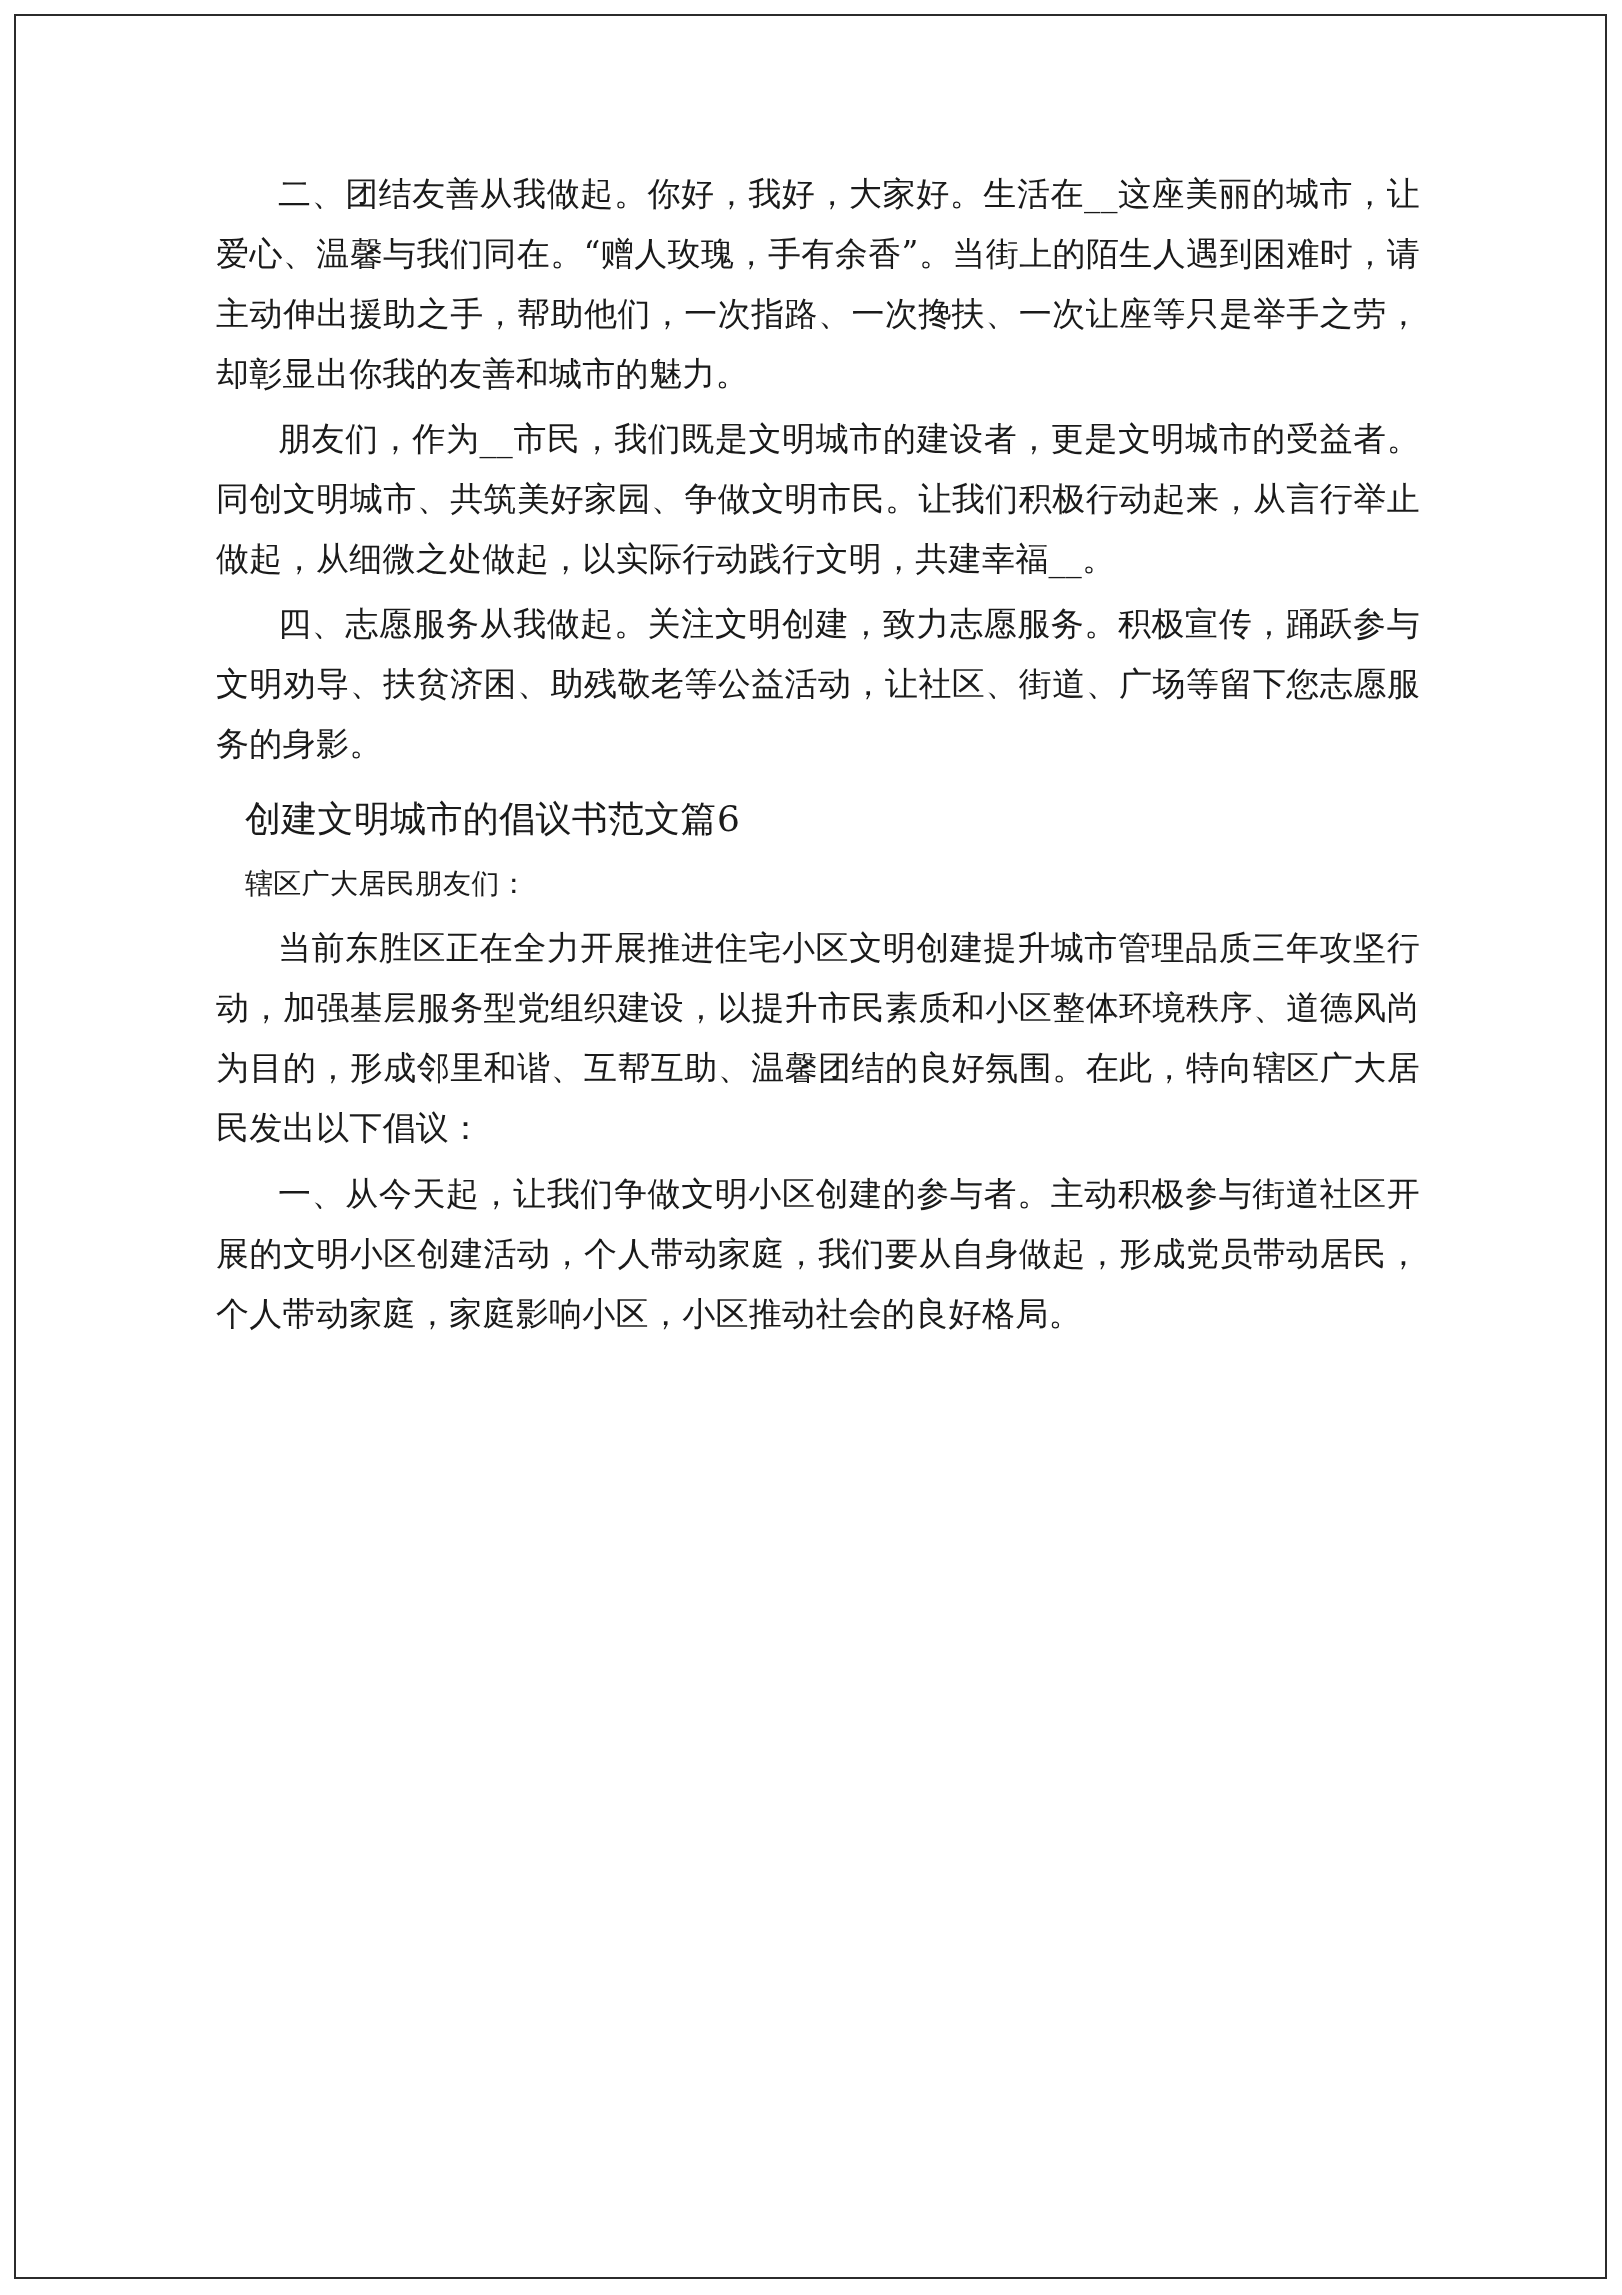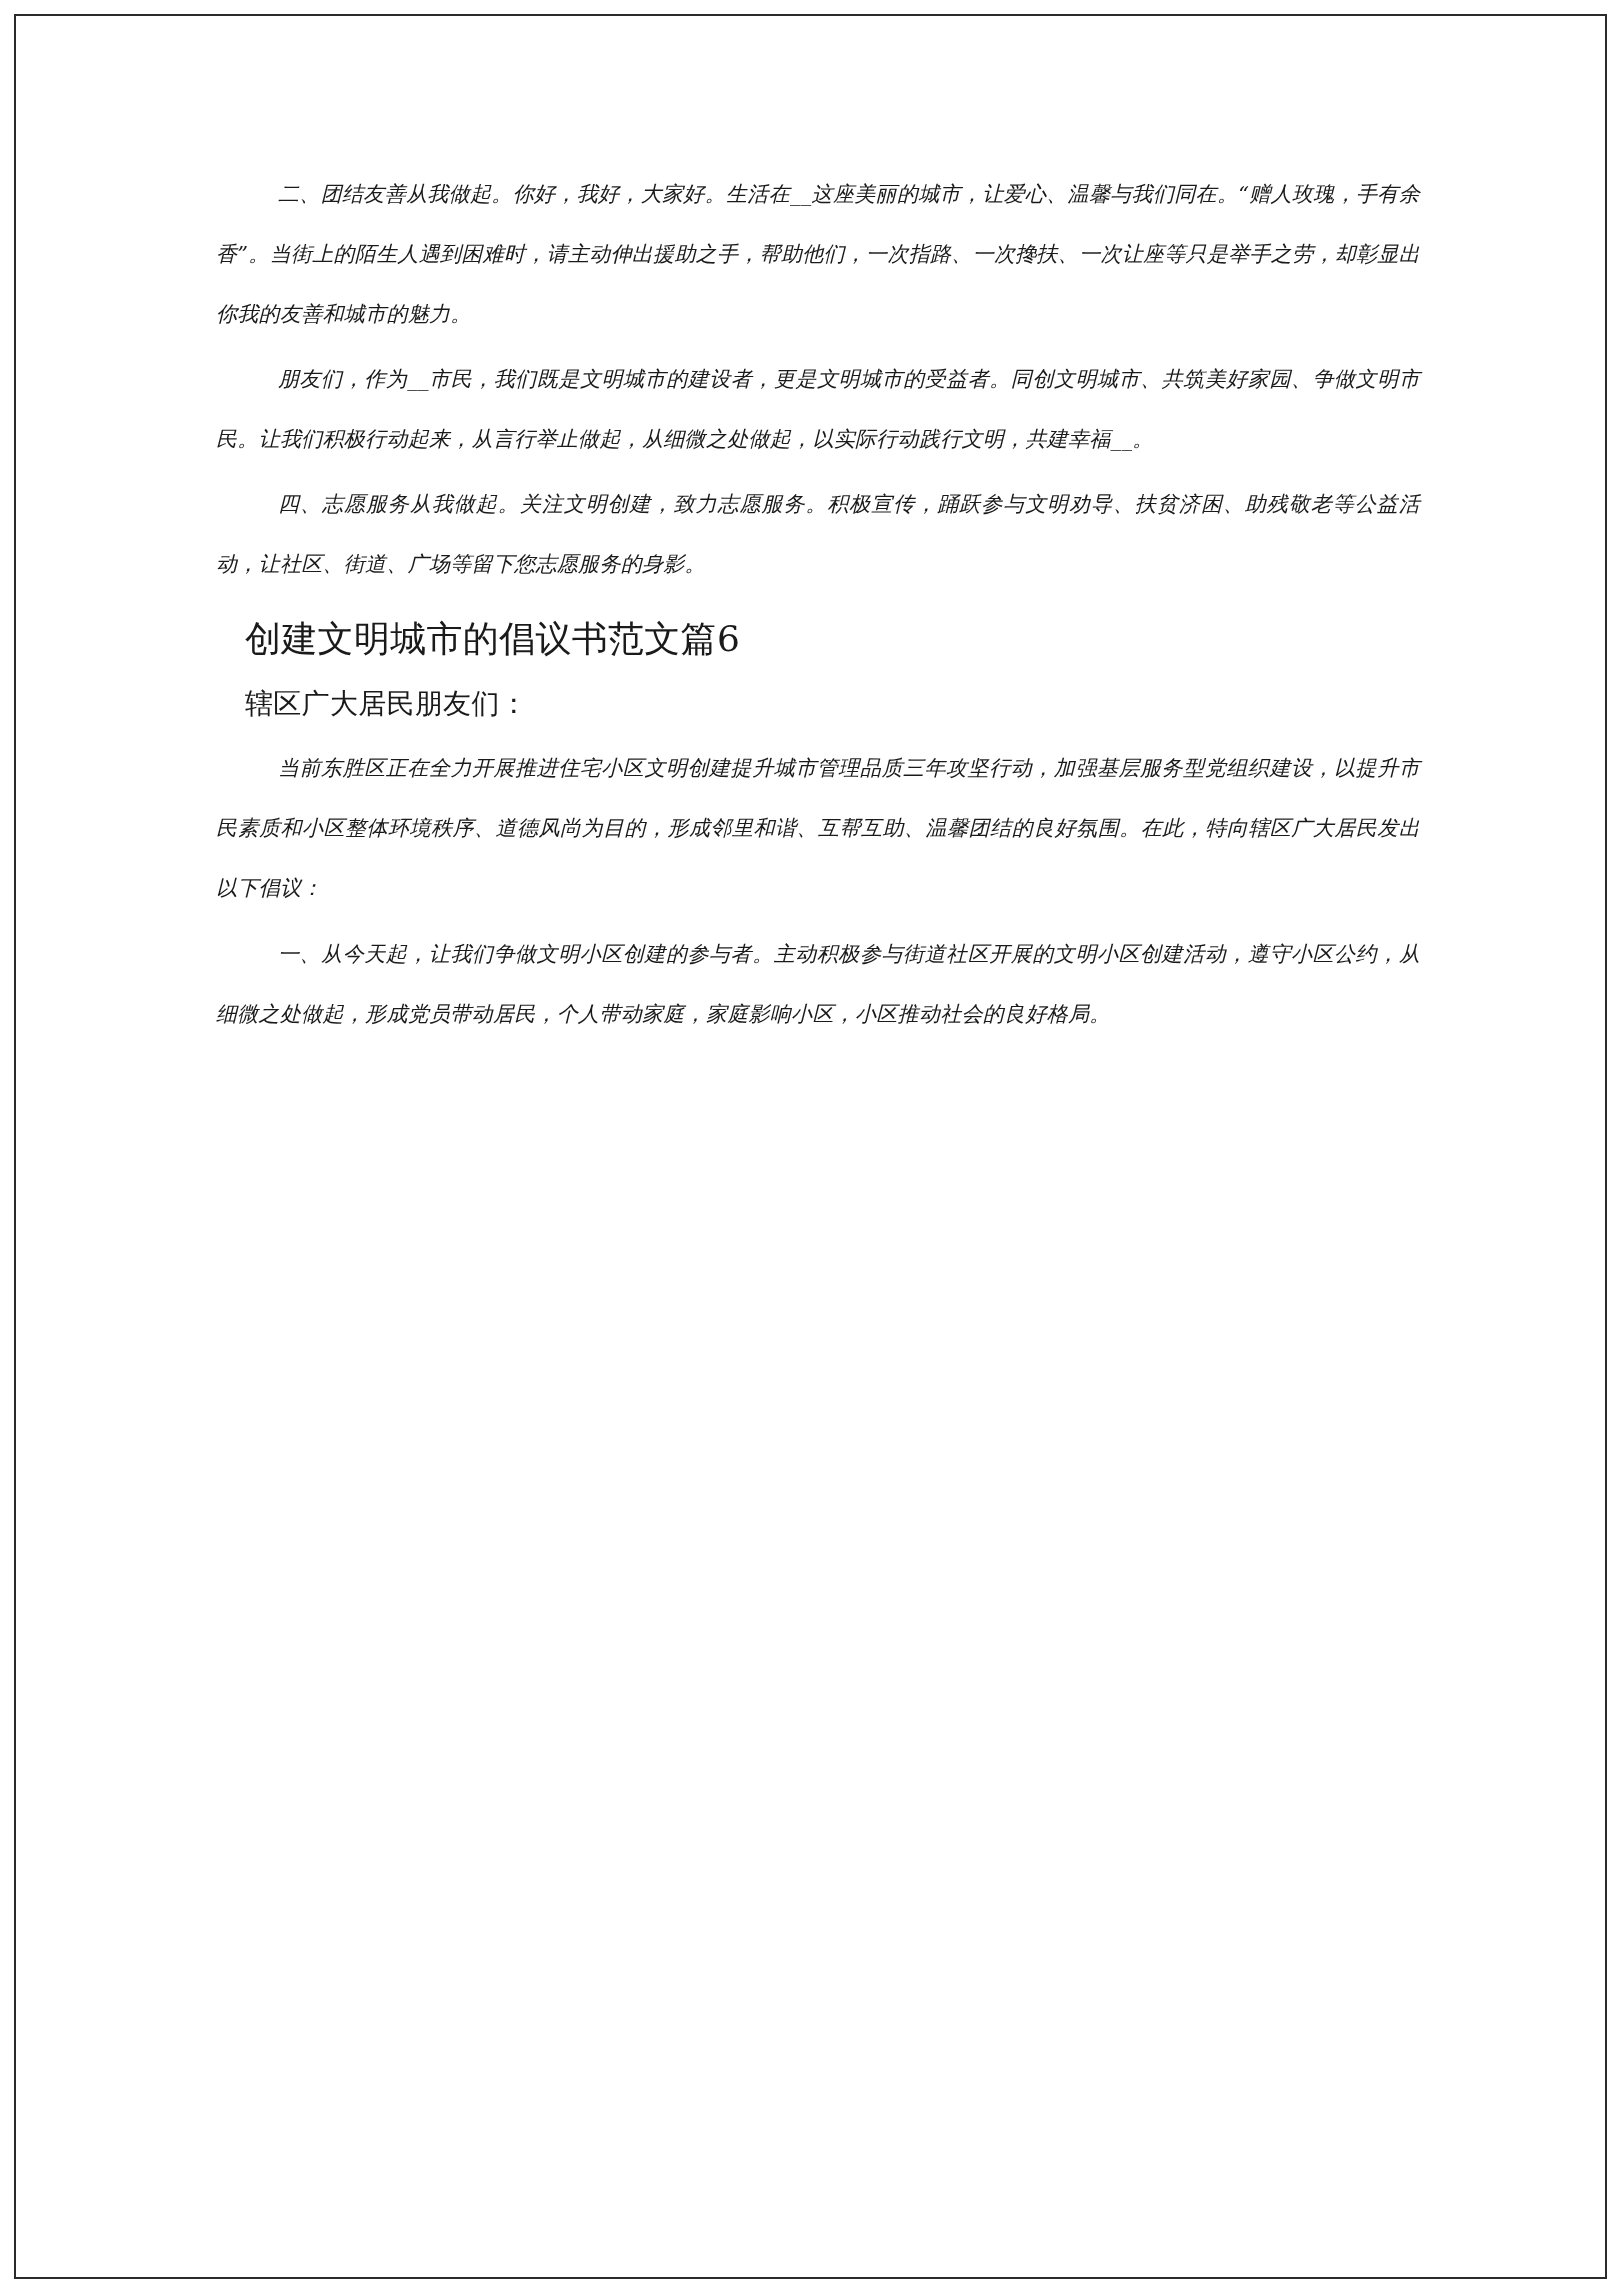--- a/index.html
+++ b/index.html
@@ -33,26 +33,25 @@
     box-sizing: border-box;
   }
   .content {
     position: absolute;
     left: 216px;
     top: 164px;
     width: 1204px;
   }
   p.para {
     margin: 0 0 5.2px 0;
-    font-size: 21px;
+    font-size: 33px;
     line-height: 60px;
     text-align: justify;
     text-justify: inter-ideograph;
     letter-spacing: 0.3px;
-    font-style: italic;
   }
   p.indent {
     text-indent: 62px;
   }
   p.heading-line {
     margin: 17px 0 9.2px 0;
     font-size: 36px;
     line-height: 55px;
     text-indent: 29px;
     letter-spacing: 0.3px;
@@ -73,17 +72,17 @@
   <div class="content">
 
     <p class="para indent">二、团结友善从我做起。你好，我好，大家好。生活在__这座美丽的城市，让爱心、温馨与我们同在。“赠人玫瑰，手有余香”。当街上的陌生人遇到困难时，请主动伸出援助之手，帮助他们，一次指路、一次搀扶、一次让座等只是举手之劳，却彰显出你我的友善和城市的魅力。</p>
     <p class="para indent">朋友们，作为__市民，我们既是文明城市的建设者，更是文明城市的受益者。同创文明城市、共筑美好家园、争做文明市民。让我们积极行动起来，从言行举止做起，从细微之处做起，以实际行动践行文明，共建幸福__。</p>
     <p class="para indent">四、志愿服务从我做起。关注文明创建，致力志愿服务。积极宣传，踊跃参与文明劝导、扶贫济困、助残敬老等公益活动，让社区、街道、广场等留下您志愿服务的身影。</p>
 
     <p class="heading-line">创建文明城市的倡议书范文篇6</p>
     <p class="plain-line">辖区广大居民朋友们：</p>
 
     <p class="para indent">当前东胜区正在全力开展推进住宅小区文明创建提升城市管理品质三年攻坚行动，加强基层服务型党组织建设，以提升市民素质和小区整体环境秩序、道德风尚为目的，形成邻里和谐、互帮互助、温馨团结的良好氛围。在此，特向辖区广大居民发出以下倡议：</p>
-    <p class="para indent">一、从今天起，让我们争做文明小区创建的参与者。主动积极参与街道社区开展的文明小区创建活动，遵守小区公约，从细微之处做起，形成党员带动居民，个人带动家庭，家庭影响小区，小区推动社会的良好格局。</p>
+    <p class="para indent">一、从今天起，让我们争做文明小区创建的参与者。主动积极参与街道社区开展的文明小区创建活动，个人带动家庭，我们要从自身做起，形成党员带动居民，个人带动家庭，家庭影响小区，小区推动社会的良好格局。</p>
 
   </div>
 </div>
 
 
 </body></html>

